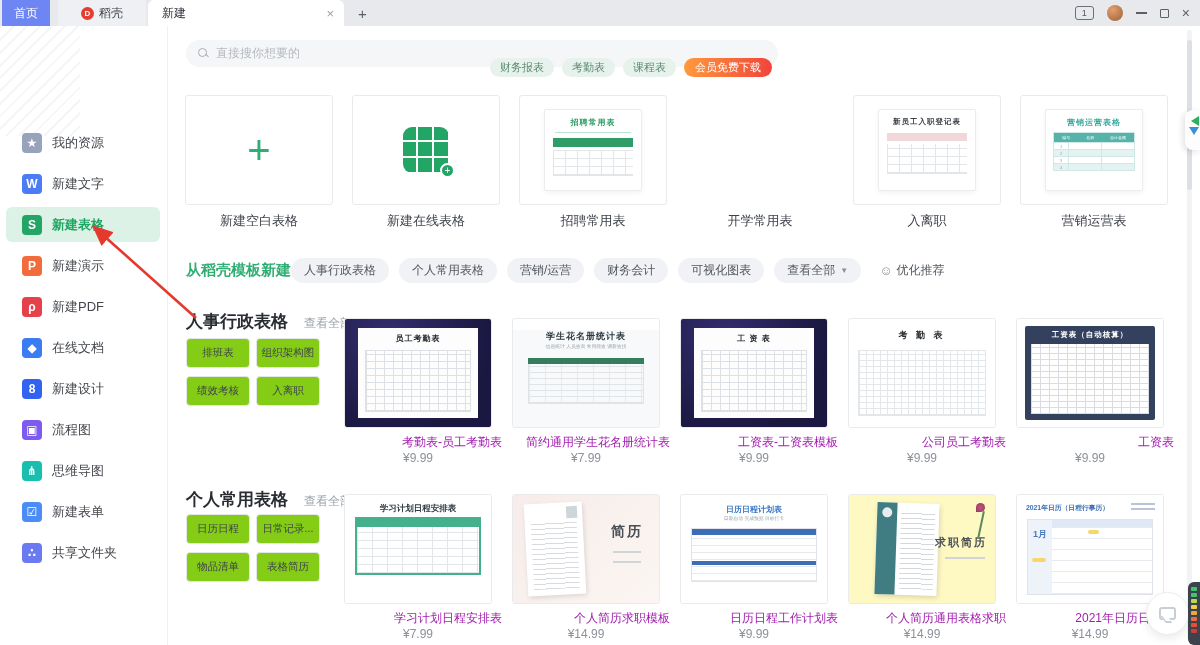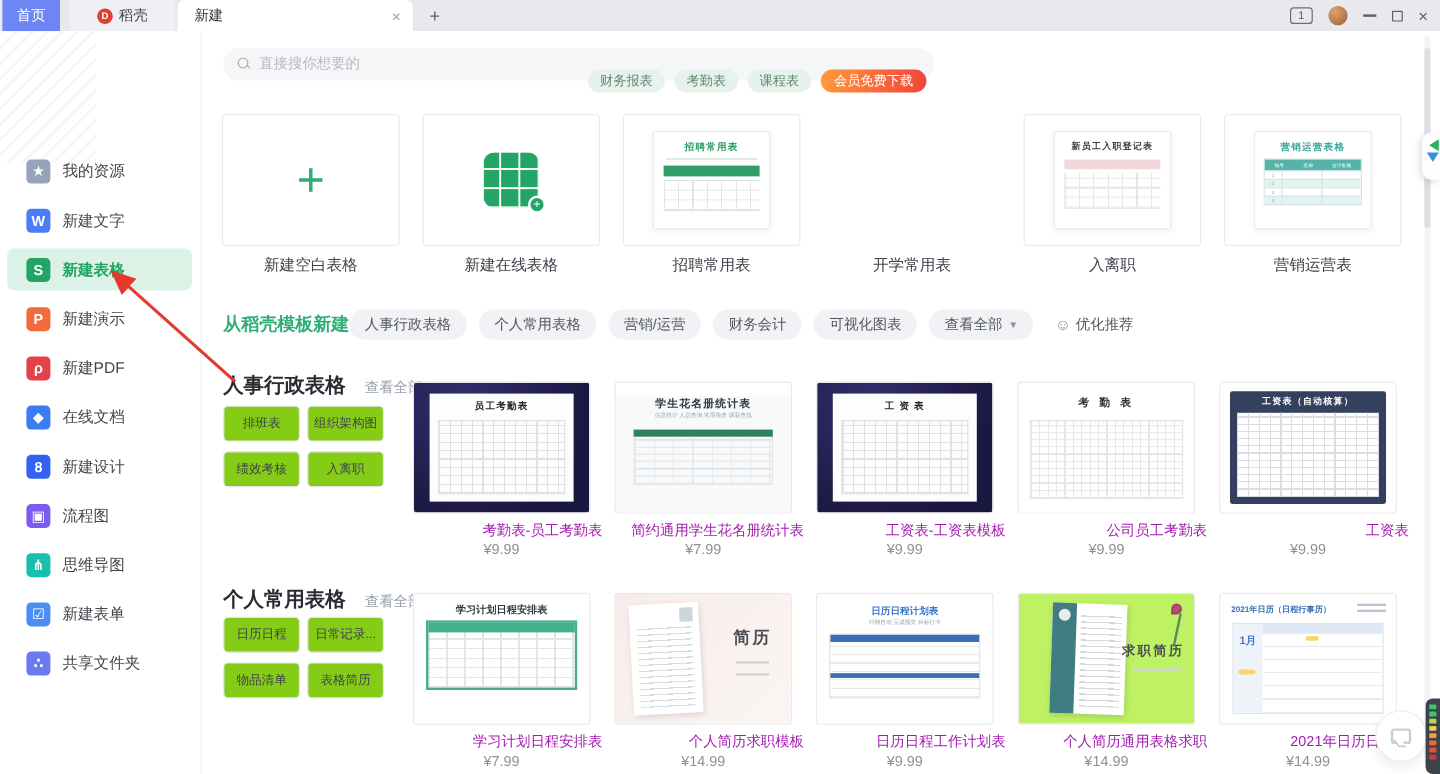--- a/index.html
+++ b/index.html
@@ -137,21 +137,21 @@
   .resume-sheet { position:absolute; left:13px; top:8px; width:58px; height:92px; background:#fff; box-shadow:1px 2px 5px rgba(0,0,0,.12); transform:rotate(-3deg); }
   .resume-lines { position:absolute; left:6px; right:6px; top:18px; bottom:6px; background:repeating-linear-gradient(0deg,#d8dbe0 0 1px,transparent 1px 5px); }
   .resume-photo { position:absolute; right:5px; top:4px; width:11px; height:12px; background:#cfd6da; }
   .big-cn { position:absolute; right:16px; top:28px; font-size:14px; font-weight:bold; color:#4a4f55; letter-spacing:2px; }
   .bullet-line { position:absolute; width:28px; height:2px; background:#cfd4d9; }
   .pb-title { font-size:8px; font-weight:bold; color:#3b77c9; margin-top:9px; }
   .pb-table { width:86%; height:54px; margin:2px auto 0; position:relative; border:1px solid #dfe4ea;
       background-image:repeating-linear-gradient(0deg,#e6eaee 0 1px,transparent 1px 7px); }
   .pb-table::before { content:''; position:absolute; left:0; right:0; top:0; height:6px; background:#3d6eb5; }
   .pb-table::after { content:''; position:absolute; left:0; right:0; top:32px; height:4px; background:#3d6eb5; }
-  .prev-grey { width:100%; height:100%; background:#bef264; position:relative; }
+  .prev-grey { width:100%; height:100%; background:#fef9c3; position:relative; }
   .teal-sheet { position:absolute; left:27px; top:8px; width:62px; height:92px; background:#fff; box-shadow:1px 2px 5px rgba(0,0,0,.15); transform:rotate(2deg); }
   .teal-col { position:absolute; left:0; top:0; bottom:0; width:20px; background:#3f7d82; }
   .teal-col i { position:absolute; left:5px; top:5px; width:10px; height:10px; border-radius:50%; background:#e8ecee; }
   .teal-lines { position:absolute; left:24px; right:4px; top:8px; bottom:6px; background:repeating-linear-gradient(0deg,#d4d9dd 0 1px,transparent 1px 5px); }
   .flower { position:absolute; right:10px; top:8px; width:9px; height:9px; border-radius:50% 50% 50% 0; background:radial-gradient(#c2547e,#8e3a5d); }
   .stem { position:absolute; right:13px; top:16px; width:2px; height:28px; background:#5c8a5e; transform:rotate(12deg); }
   .cal-title { position:absolute; left:9px; top:8px; font-size:8px; font-weight:bold; color:#3b6fb5; transform:scale(.85); transform-origin:left top; white-space:nowrap; }
   .cal-legend { position:absolute; right:8px; top:8px; }
   .cal-legend i { display:block; width:24px; height:2px; background:#b9c4d4; margin-bottom:3px; }
   .cal-block { position:absolute; left:10px; right:10px; top:24px; bottom:8px; border:1px solid #dfe4ea; background:#fff; }

